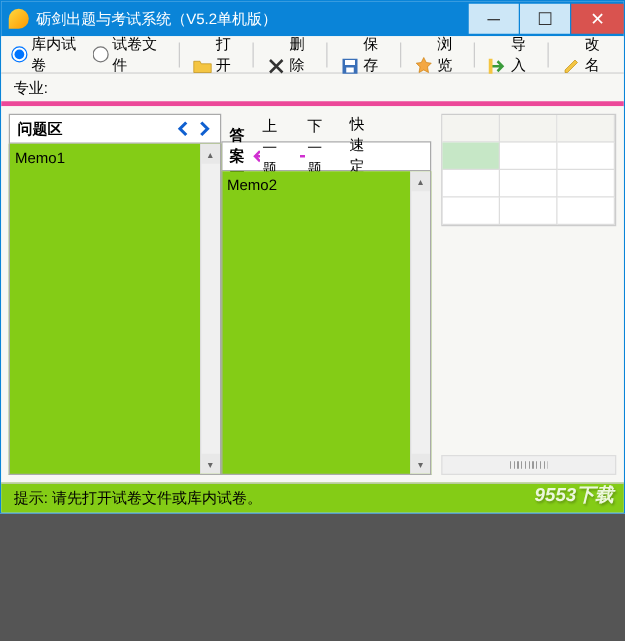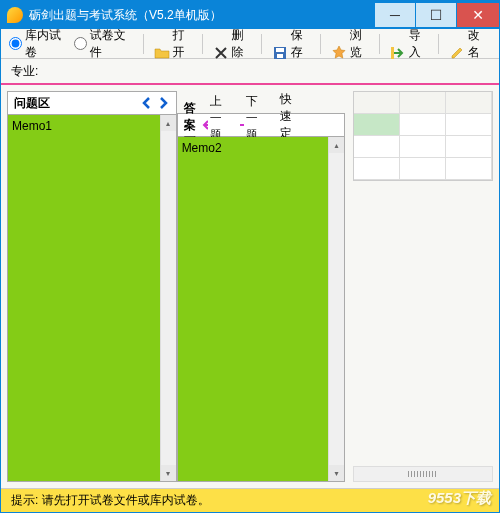--- a/index.html
+++ b/index.html
@@ -1,35 +1,35 @@
 <!DOCTYPE html>
 <html><head>
   <meta charset="utf-8">
   <style>
     * { box-sizing: border-box; margin: 0; padding: 0; }
     body { font-family: "Microsoft YaHei", SimSun, sans-serif; font-size: 12px; background: #555; }
     
-    .window { width: 500px; height: 513px; background: #fff; border: 1px solid #0a84d8; position: relative; }
+    .window { width: 500px; height: 411px; background: #fff; border: 1px solid #0a84d8; position: relative; }
     
     .titlebar { height: 28px; background: #0a84d8; display: flex; align-items: center; color: #fff; padding-left: 6px; }
     .titlebar .appicon { width: 16px; height: 16px; background: linear-gradient(135deg,#ffd940,#ff9800); border-radius: 50% 50% 50% 0; margin-right: 6px; }
     .titlebar .title { flex: 1; font-size: 12px; }
     .winbtns { display: flex; }
     .winbtn { width: 40px; height: 24px; display: flex; align-items: center; justify-content: center; font-size: 14px; color: #333; background: #cde7f7; margin-left: 1px; }
     .winbtn.close { background: #d9534f; color: #fff; width: 42px; }
     .winbtn.min, .winbtn.max { background: #cde7f7; }
     
     .toolbar { height: 30px; background: #f7f7f4; border-bottom: 1px solid #ccc; display: flex; align-items: center; padding: 0 8px; gap: 2px; }
     .tb-radio { display: flex; align-items: center; gap: 3px; margin-right: 6px; }
     .tb-radio input { margin: 0; }
     .tb-sep { width: 1px; height: 20px; background: #ccc; margin: 0 4px; }
     .tb-btn { display: flex; align-items: flex-end; gap: 3px; padding: 2px 4px; cursor: pointer; }
     .tb-icon { width: 16px; height: 16px; display: inline-flex; align-items: center; justify-content: center; }
     
-    .subbar { height: 26px; background: #f7f7f4; border-bottom: 2px solid #ec4899; display: flex; align-items: center; padding: 0 10px; gap: 4px; }
+    .subbar { height: 26px; background: #f7f7f4; border-bottom: 4px solid #ec4899; display: flex; align-items: center; padding: 0 10px; gap: 4px; }
     
     .content { display: flex; height: calc(100% - 28px - 30px - 26px - 24px); background: #f7f7f4; }
     .leftpane { flex: 1; display: flex; flex-direction: row; padding: 6px; gap: 0; }
     .rightpane { width: 148px; padding: 6px 6px 6px 2px; position: relative; }
     
     .section-header { height: 24px; background: #fff; border: 1px solid #aaa; display: flex; align-items: center; padding: 0 6px; font-weight: bold; }
     .section-header .spacer { flex: 1; }
     .arrows { display: flex; gap: 2px; }
     .arrow-nav { width: 14px; height: 14px; cursor: pointer; }
     
@@ -44,21 +44,21 @@
     
     .grid { background: #fff; border: 1px solid #ccc; }
     .grid-row { display: flex; height: 22px; }
     .grid-cell { flex: 1; border-right: 1px solid #ddd; border-bottom: 1px solid #ddd; }
     .grid-cell.highlight { background: #c6e7c6; }
     .grid-cell.header { background: #f4f4f0; }
     
     .hsplit { height: 16px; background: #f0f0f0; display: flex; align-items: center; justify-content: center; border: 1px solid #ddd; margin-top: 2px; }
     .hsplit .grip { width: 30px; height: 6px; background: repeating-linear-gradient(90deg,#999 0 1px,transparent 1px 3px); }
     
-    .statusbar { height: 24px; background: #fde047; border-top: 1px solid #ccc; display: flex; align-items: center; padding: 0 10px; justify-content: space-between; }
+    .statusbar { height: 24px; background: #84cc16; border-top: 1px solid #ccc; display: flex; align-items: center; padding: 0 10px; justify-content: space-between; }
     .watermark { font-size: 15px; font-weight: bold; font-style: italic; color: #fff; text-shadow: 1px 1px 2px rgba(0,0,0,0.3); opacity: 0.85; position: absolute; right: 8px; bottom: 4px; }
     
     .question-block { display: flex; flex-direction: column; flex: 1.2; }
     .answer-block { display: flex; flex-direction: column; flex: 1; }
   </style>
 </head>
 <body>
 
 <div class="window">
 

